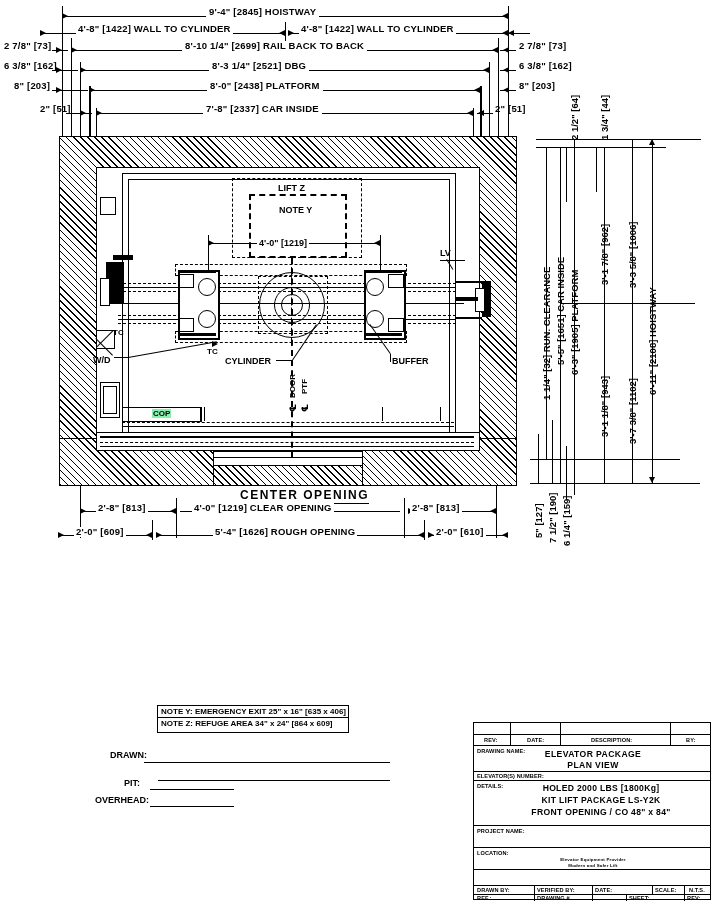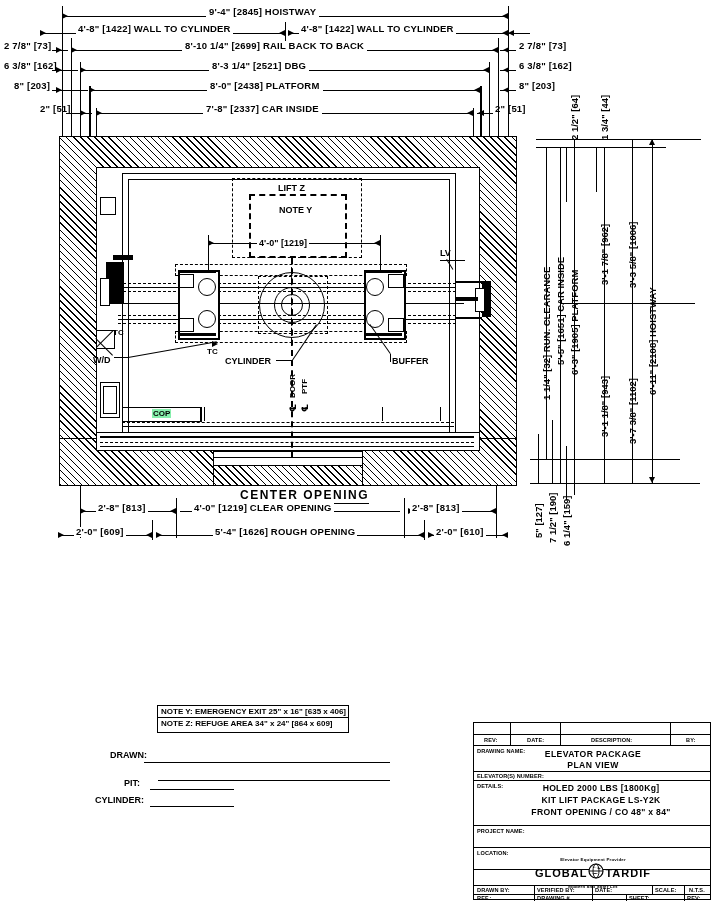--- a/index.html
+++ b/index.html
@@ -357,21 +357,21 @@
     <div class="row">NOTE Z: REFUGE AREA 34" x 24" [864 x 609]</div>
   </div>
 
   <div class="noteline" style="left:110px;top:750px;">DRAWN:</div>
   <div class="ul" style="left:144px;top:762px;width:246px;"></div>
   <div class="ul" style="left:158px;top:780px;width:232px;"></div>
 
   <div class="noteline" style="left:124px;top:778px;">PIT:</div>
   <div class="ul" style="left:150px;top:789px;width:84px;"></div>
 
-  <div class="noteline" style="left:95px;top:795px;">CYLINDER:</div>
+  <div class="noteline" style="left:95px;top:795px;">OVERHEAD:</div>
   <div class="ul" style="left:150px;top:806px;width:84px;"></div>
 
   <div class="tb">
 
     <div class="hrow" style="top:11px;"></div>
     <div class="hrow" style="top:22px;"></div>
     <div class="hrow" style="top:48px;"></div>
     <div class="hrow" style="top:57px;"></div>
     <div class="hrow" style="top:102px;"></div>
     <div class="hrow" style="top:124px;"></div>
@@ -403,33 +403,20 @@
     <div class="tbl" style="left:3px;top:60px;">DETAILS:</div>
     <div class="tbc tbmed" style="left:16px;top:60px;width:222px;">HOLED 2000 LBS [1800Kg]</div>
     <div class="tbc tbmed" style="left:16px;top:72px;width:222px;">KIT LIFT PACKAGE LS-Y2K</div>
     <div class="tbc tbmed" style="left:16px;top:84px;width:222px;">FRONT OPENING / CO 48" x 84"</div>
 
     <div class="tbl" style="left:3px;top:105px;">PROJECT NAME:</div>
     <div class="tbl" style="left:3px;top:127px;">LOCATION:</div>
 
     <div class="logo" style="left:49px;top:134px;width:140px;">
       <div class="tag">Elevator Equipment Provider</div>
-      <div style="display:flex;align-items:center;justify-content:center;gap:1px;margin-top:1px;">
-        <span class="brand">GLOBAL</span>
-        <span style="display:inline-block;">
-          <svg width="16" height="16" viewBox="0 0 16 16" aria-hidden="true">
-            <circle cx="8" cy="8" r="7" fill="#fff" stroke="#000" stroke-width="1.2"></circle>
-            <ellipse cx="8" cy="8" rx="3" ry="7" fill="none" stroke="#000" stroke-width="0.9"></ellipse>
-            <line x1="1" y1="8" x2="15" y2="8" stroke="#000" stroke-width="0.9"></line>
-            <path d="M3 4 Q6 3 9 5 Q11 7 13 5" fill="#000" opacity="0.85"></path>
-            <path d="M4 10 Q7 12 10 10" fill="#000" opacity="0.85"></path>
-          </svg>
-        </span>
-        <span class="brand">TARDIF</span>
-      </div>
       <div class="tag" style="margin-top:1px;">Modern and Safer Lift</div>
     </div>
 
     <div class="tbl" style="left:3px;top:164px;">DRAWN BY:</div>
     <div class="tbl" style="left:63px;top:164px;">VERIFIED BY:</div>
     <div class="tbl" style="left:121px;top:164px;">DATE:</div>
     <div class="tbl" style="left:181px;top:164px;">SCALE:</div>
     <div class="tbl" style="left:215px;top:164px;">N.T.S.</div>
 
     <div class="tbl" style="left:3px;top:172px;">REF.:</div>

